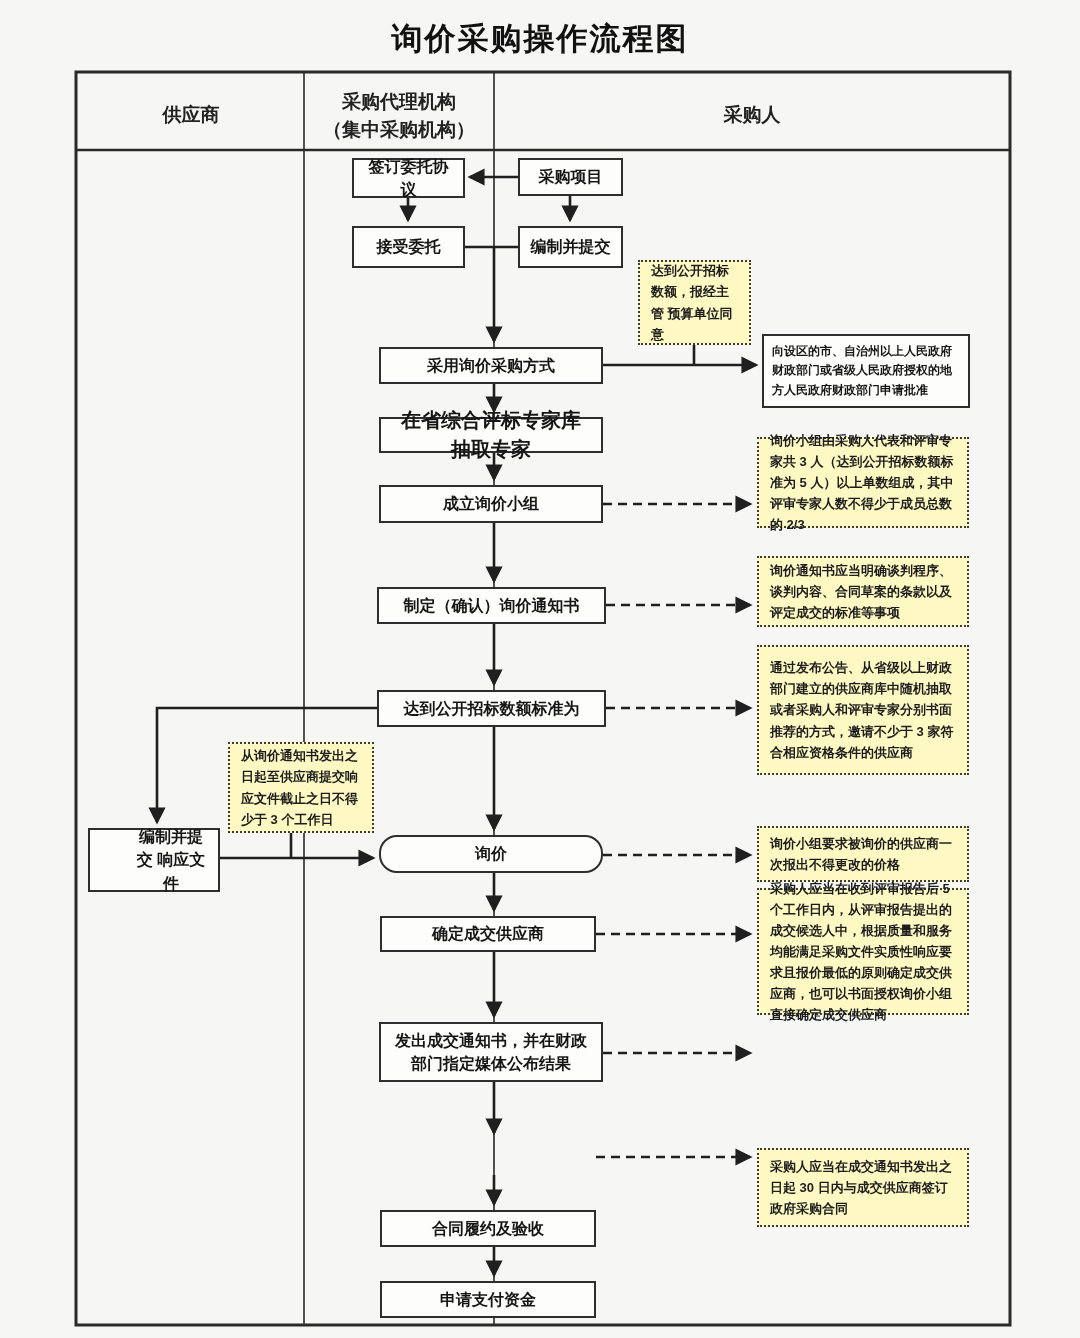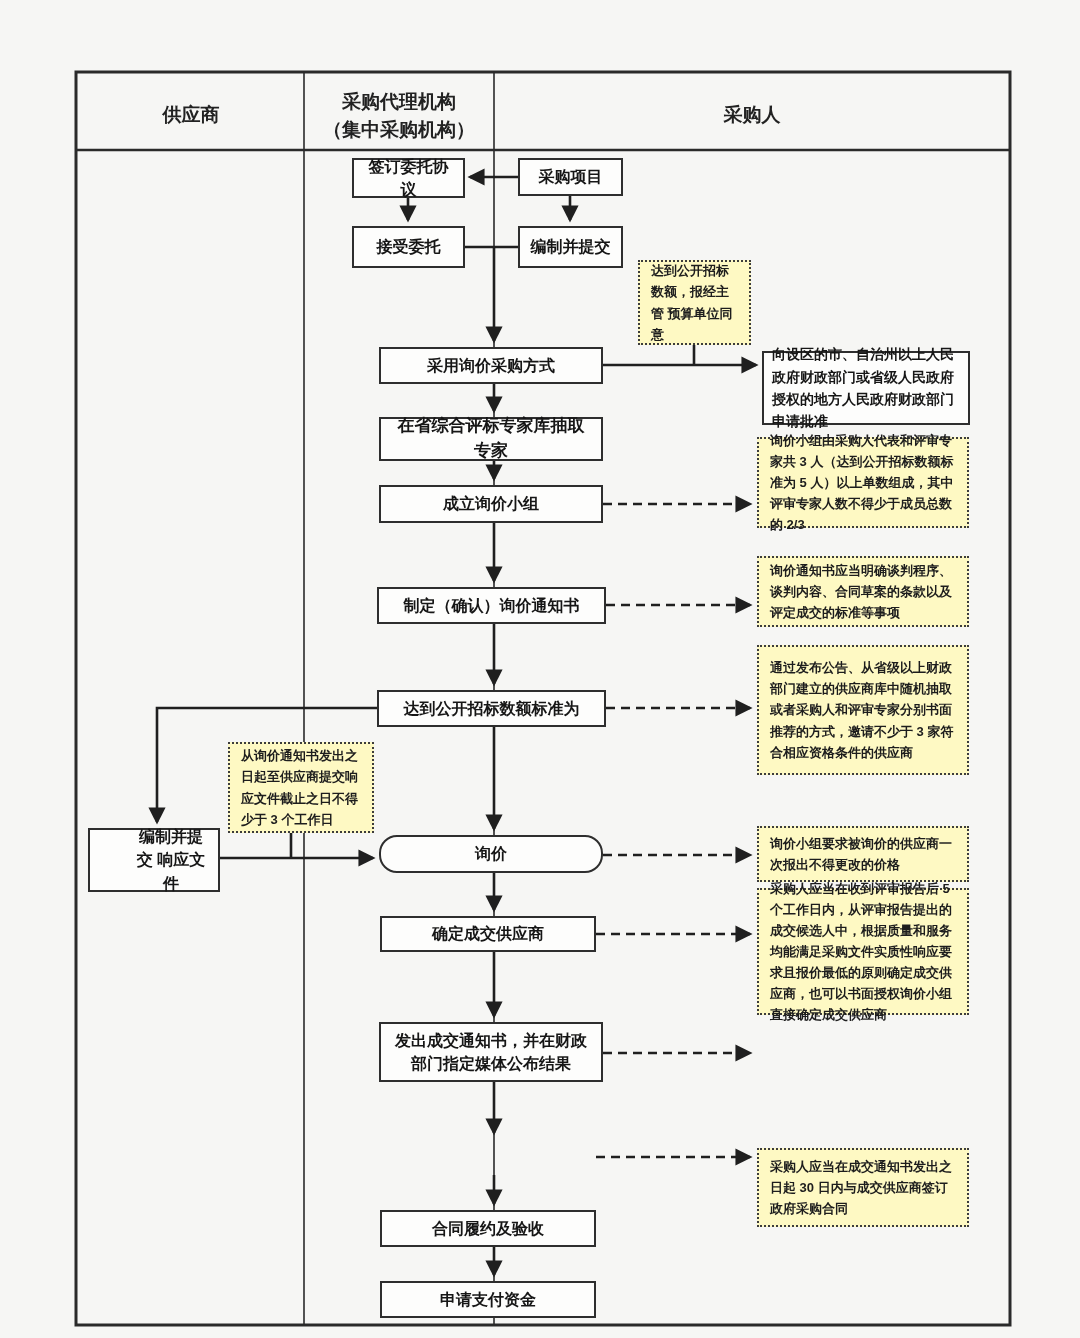--- a/index.html
+++ b/index.html
@@ -35,20 +35,21 @@
     text-align:left;font-size:13px;font-weight:600;color:#1d1d1d;
     line-height:1.62;padding:7px 11px;
   }
   .note.center{justify-content:center;text-align:left;}
 </style>
 </head>
 <body>
 
 <div id="stage">
 
+  <div class="title">询价采购操作流程图</div>
 
   <svg class="wires" width="1080" height="1338" viewBox="0 0 1080 1338">
     <defs>
       <marker id="ah" viewBox="0 0 10 10" refX="8.5" refY="5" markerWidth="6.6" markerHeight="6.6" orient="auto-start-reverse">
         <path d="M0 0 L10 5 L0 10 z" fill="#1f1f1f"></path>
       </marker>
     </defs>
 
     <g stroke="#2a2a2a" fill="none">
       <rect x="76" y="72" width="934" height="1253" stroke-width="3"></rect>
@@ -96,31 +97,31 @@
     <div>采购代理机构</div>
     <div>（集中采购机构）</div>
   </div>
   <div class="colhead" style="left:500px;top:101px;width:504px;">采购人</div>
 
   <div class="box" style="left:352px;top:158px;width:113px;height:40px;">签订委托协议</div>
   <div class="box" style="left:518px;top:158px;width:105px;height:38px;">采购项目</div>
   <div class="box" style="left:352px;top:226px;width:113px;height:42px;">接受委托</div>
   <div class="box" style="left:518px;top:226px;width:105px;height:42px;">编制并提交</div>
   <div class="box" style="left:379px;top:347px;width:224px;height:37px;">采用询价采购方式</div>
-  <div class="box small-pad" style="left:379px;top:417px;width:224px;height:44px;font-size:17px;">在省综合评标专家库抽取专家</div>
+  <div class="box small-pad" style="left:379px;top:417px;width:224px;height:36px;font-size:20px;">在省综合评标专家库抽取专家</div>
   <div class="box" style="left:379px;top:485px;width:224px;height:38px;">成立询价小组</div>
   <div class="box" style="left:377px;top:587px;width:229px;height:37px;">制定（确认）询价通知书</div>
   <div class="box" style="left:377px;top:690px;width:229px;height:37px;">达到公开招标数额标准为</div>
   <div class="box" style="left:88px;top:828px;width:132px;height:64px;padding-left:42px;">编制并提交 响应文件</div>
   <div class="box" style="left:379px;top:835px;width:224px;height:38px;border-radius:18px;">询价</div>
   <div class="box" style="left:380px;top:916px;width:216px;height:36px;">确定成交供应商</div>
   <div class="box" style="left:379px;top:1022px;width:224px;height:60px;">发出成交通知书，并在财政部门指定媒体公布结果</div>
   <div class="box" style="left:380px;top:1210px;width:216px;height:37px;">合同履约及验收</div>
   <div class="box" style="left:380px;top:1281px;width:216px;height:37px;">申请支付资金</div>
-  <div class="box" style="left:762px;top:334px;width:208px;height:74px;font-size:14px;text-align:left;line-height:1.6;margin-top:17px;">向设区的市、自治州以上人民政府财政部门或省级人民政府授权的地方人民政府财政部门申请批准</div>
+  <div class="box" style="left:762px;top:334px;width:208px;height:74px;font-size:12px;text-align:left;line-height:1.6;">向设区的市、自治州以上人民政府财政部门或省级人民政府授权的地方人民政府财政部门申请批准</div>
 
   <div class="note center" style="left:638px;top:260px;width:113px;height:85px;">达到公开招标 数额，报经主管 预算单位同意</div>
   <div class="note" style="left:757px;top:437px;width:212px;height:91px;">询价小组由采购人代表和评审专家共 3 人（达到公开招标数额标准为 5 人）以上单数组成，其中评审专家人数不得少于成员总数的 2/3</div>
   <div class="note" style="left:757px;top:556px;width:212px;height:71px;">询价通知书应当明确谈判程序、谈判内容、合同草案的条款以及评定成交的标准等事项</div>
   <div class="note" style="left:757px;top:645px;width:212px;height:130px;">通过发布公告、从省级以上财政部门建立的供应商库中随机抽取或者采购人和评审专家分别书面推荐的方式，邀请不少于 3 家符合相应资格条件的供应商</div>
   <div class="note" style="left:228px;top:742px;width:146px;height:91px;">从询价通知书发出之日起至供应商提交响应文件截止之日不得少于 3 个工作日</div>
   <div class="note" style="left:757px;top:826px;width:212px;height:56px;">询价小组要求被询价的供应商一次报出不得更改的价格</div>
   <div class="note" style="left:757px;top:888px;width:212px;height:127px;">采购人应当在收到评审报告后 5 个工作日内，从评审报告提出的成交候选人中，根据质量和服务均能满足采购文件实质性响应要求且报价最低的原则确定成交供应商，也可以书面授权询价小组直接确定成交供应商</div>
   <div class="note" style="left:757px;top:1148px;width:212px;height:79px;">采购人应当在成交通知书发出之日起 30 日内与成交供应商签订政府采购合同</div>
 

